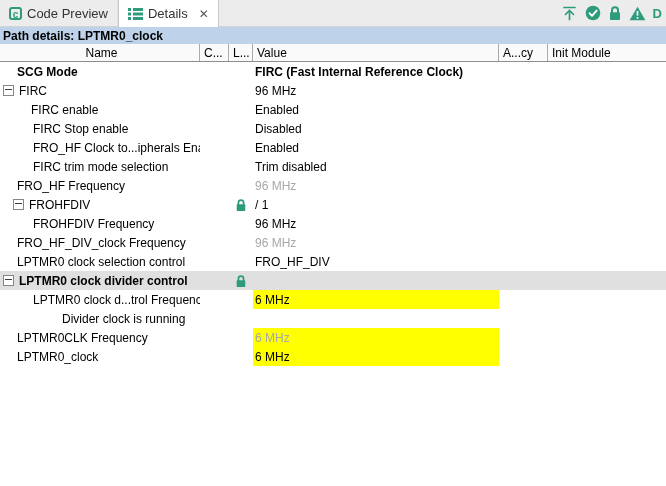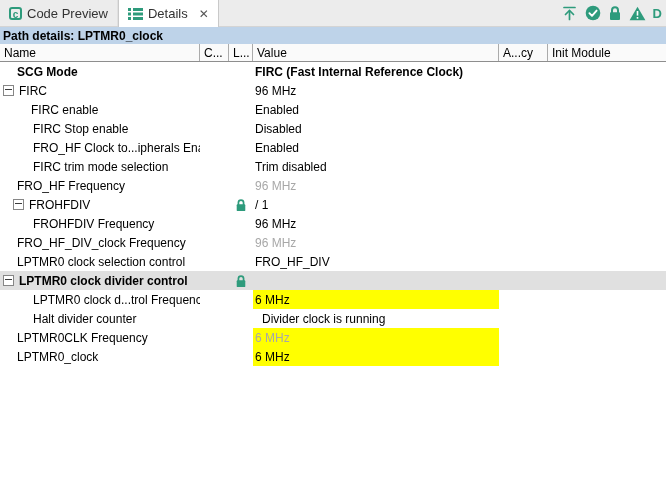--- a/index.html
+++ b/index.html
@@ -149,21 +149,21 @@
           <span style="display: inline-flex; align-items: center;">
             <span class="letterD">D</span>
           </span>
         </span>
       </div>
   </div>
   <div class="pathbar">
     <span>Path details: LPTMR0_clock</span>
   </div>
   <div class="thead" id="thead">
-      <div class="th" style="width: 200px;">
+      <div class="th" style="width: 200px; justify-content: center;">
         <span>Name</span>
       </div>
       <div class="th" style="width: 29px;">
         <span>C...</span>
       </div>
       <div class="th" style="width: 24px;">
         <span>L...</span>
       </div>
       <div class="th" style="width: 246px;">
         <span>Value</span>
@@ -344,23 +344,20 @@
         </div>
         <div class="td" style="width: 29px;"></div>
         <div class="td" style="width: 24px;"></div>
         <div class="td v-hl" style="width: 246px;">
           <span class="vtext">6 MHz</span>
         </div>
         <div class="td" style="width: 49px;"></div>
         <div class="td init"></div>
       </div>
       <div class="tr">
-        <div class="td name" style="width: 200px; padding-left: 33px;">
-          <span>Halt divider counter</span>
-        </div>
         <div class="td" style="width: 29px;"></div>
         <div class="td" style="width: 24px;"></div>
         <div class="td v-indent" style="width: 246px;">
           <span class="vtext">Divider clock is running</span>
         </div>
         <div class="td" style="width: 49px;"></div>
         <div class="td init"></div>
       </div>
       <div class="tr">
         <div class="td name" style="width: 200px; padding-left: 17px;">

